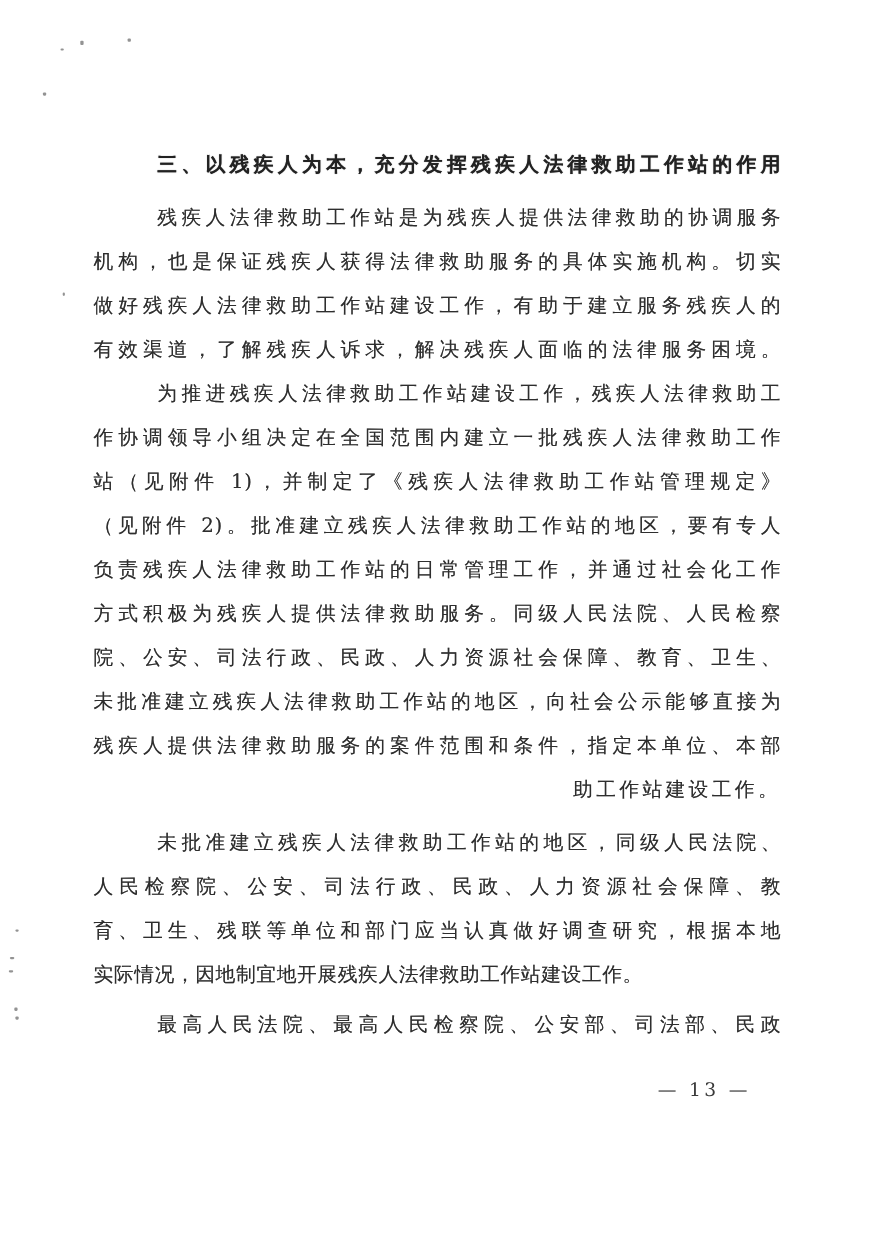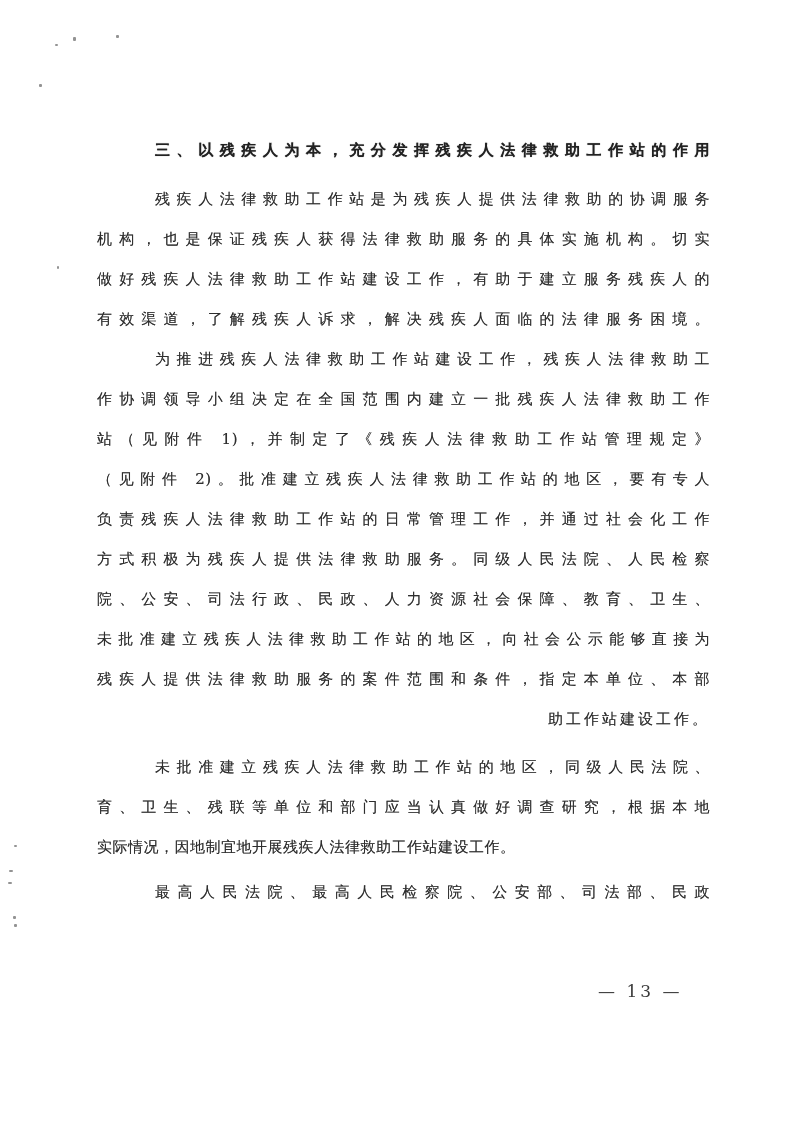--- a/index.html
+++ b/index.html
@@ -16,27 +16,26 @@
     font-family: "DejaVu Serif", "Liberation Serif", serif;
     color: #2e2e2e;
   }
   .content {
     position: absolute;
     top: 130px;
     left: 85px;
     width: 625px;
   }
   .line {
-    font-size: 15px;
+    font-size: 18px;
     line-height: 40px;
     height: 40px;
     white-space: nowrap;
     letter-spacing: 0.5px;
     text-shadow: 0 0 0.5px rgba(40,40,40,0.55);
-    margin-left: 12px;
   }
   .line.j {
     white-space: normal;
     text-align: justify;
     text-align-last: justify;
     text-justify: inter-character;
   }
   .line.indent { padding-left: 58px; }
   .line.heading {
     font-weight: bold;
@@ -80,20 +79,21 @@
     <div class="line j">站（见附件 1)，并制定了《残疾人法律救助工作站管理规定》</div>
     <div class="line j">（见附件 2)。批准建立残疾人法律救助工作站的地区，要有专人</div>
     <div class="line j">负责残疾人法律救助工作站的日常管理工作，并通过社会化工作</div>
     <div class="line j">方式积极为残疾人提供法律救助服务。同级人民法院、人民检察</div>
     <div class="line j">院、公安、司法行政、民政、人力资源社会保障、教育、卫生、</div>
     <div class="line j">未批准建立残疾人法律救助工作站的地区，向社会公示能够直接为</div>
     <div class="line j">残疾人提供法律救助服务的案件范围和条件，指定本单位、本部</div>
     <div class="line short">助工作站建设工作。</div>
 
     <div class="line indent j para-gap">未批准建立残疾人法律救助工作站的地区，同级人民法院、</div>
+    <div class="line j">人民检察院、公安、司法行政、民政、人力资源社会保障、教</div>
     <div class="line j">育、卫生、残联等单位和部门应当认真做好调查研究，根据本地</div>
     <div class="line">实际情况，因地制宜地开展残疾人法律救助工作站建设工作。</div>
 
     <div class="line indent j para-gap-s">最高人民法院、最高人民检察院、公安部、司法部、民政</div>
   </div>
 
   <div class="pagenum">— 13 —</div>
 
   <div class="speck" style="left:73px;  top:37px;  width:3px; height:4px;"></div>
   <div class="speck" style="left:55px;  top:44px;  width:3px; height:2px;"></div>

